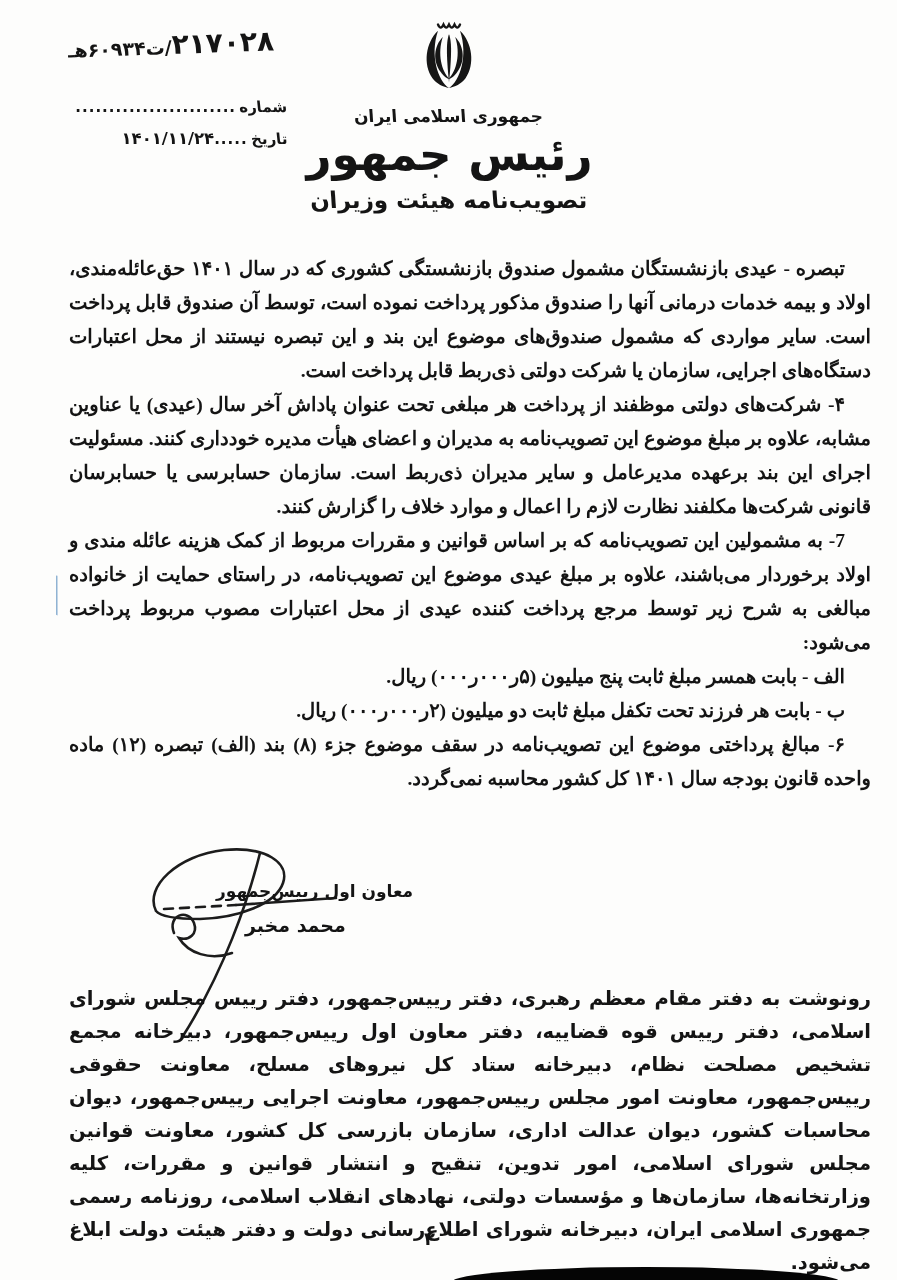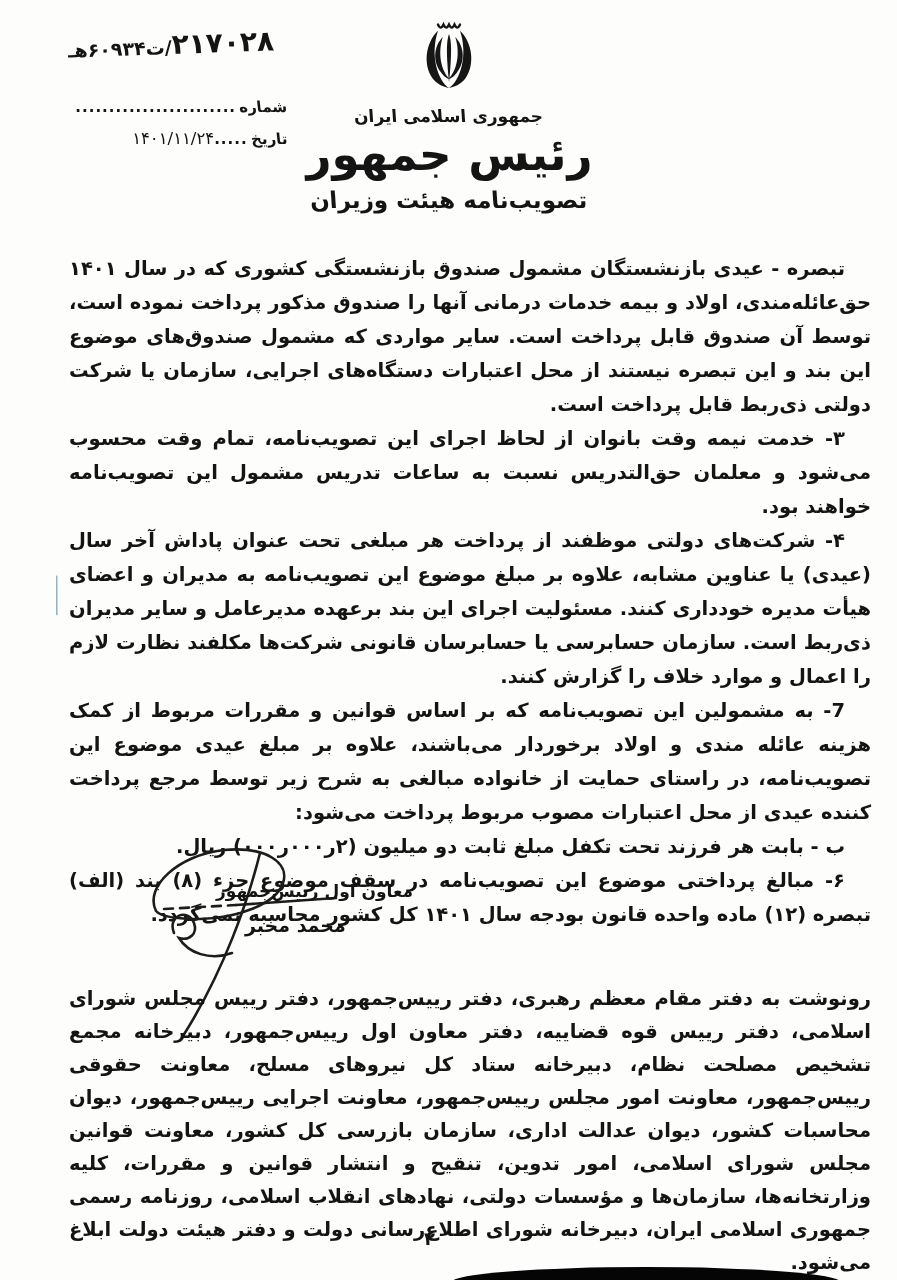--- a/index.html
+++ b/index.html
@@ -23,39 +23,39 @@
   .ref-main{font-size:28px;font-weight:bold;letter-spacing:2px;}
   .ref-sub{font-size:19px;font-weight:bold;}
   .meta-rows{position:absolute;top:98px;left:62px;width:225px;}
   .meta-row{
     display:flex;direction:rtl;align-items:baseline;
     font-size:15px;font-weight:bold;margin-bottom:13px;
     white-space:nowrap;
   }
   .meta-label{margin-left:3px;transform:skewX(6deg);}
   .leader{letter-spacing:1px;font-weight:bold;overflow:hidden;}
-  .date-value{font-size:16.5px;font-weight:normal;letter-spacing:1px;}
+  .date-value{font-size:16.5px;font-weight:bold;letter-spacing:1px;}
   
   .header-center{
     position:absolute;top:16px;left:0;right:0;
     text-align:center;direction:rtl;line-height:1.15;
   }
   .emblem{display:block;margin:0 auto;}
   .country{font-size:17px;font-weight:bold;margin-top:5px;transform:skewX(4deg);}
   .president{font-size:45px;font-weight:bold;margin-top:2px;transform:skewX(4deg);}
   .doctype{font-size:23px;font-weight:bold;margin-top:7px;transform:skewX(4deg);}
   
   .watermark{position:absolute;top:520px;left:56px;opacity:.82;}
   
   .body-text{
     position:absolute;top:252px;right:26px;width:802px;
     font-size:19.5px;line-height:34px;font-weight:bold;
     text-align:justify;text-justify:inter-word;
   }
-  .body-text p{margin:0;text-indent:26px;}
+  .body-text p{margin:0;text-indent:26px;font-family:Liberation Serif, serif;}
   
   .sig-name{position:absolute;top:914px;left:245px;font-size:19px;font-weight:bold;white-space:nowrap;}
   .sig-title{position:absolute;top:881px;left:190px;font-size:17px;font-weight:bold;white-space:nowrap;margin-left:26px;}
   .sig-scribble{position:absolute;top:843px;left:136px;}
   
   .distribution{
     position:absolute;top:982px;right:26px;width:802px;
     font-size:19.5px;line-height:33px;font-weight:bold;
     text-align:justify;text-justify:inter-word;margin-left:15px;
   }
@@ -104,23 +104,23 @@
         <path d="M61 19 C79 36 83 68 69 88 C63 96 53 101 45 102 C61 92 73 55 61 19 Z"></path>
       </g>
     </svg>
     <div class="country">جمهوری اسلامی ایران</div>
     <div class="president">رئیس جمهور</div>
     <div class="doctype">تصویب‌نامه هیئت وزیران</div>
   </div>
 
   <div class="body-text">
     <p>تبصره - عیدی بازنشستگان مشمول صندوق بازنشستگی کشوری که در سال ۱۴۰۱ حق‌عائله‌مندی، اولاد و بیمه خدمات درمانی آنها را صندوق مذکور پرداخت نموده است، توسط آن صندوق قابل پرداخت است. سایر مواردی که مشمول صندوق‌های موضوع این بند و این تبصره نیستند از محل اعتبارات دستگاه‌های اجرایی، سازمان یا شرکت دولتی ذی‌ربط قابل پرداخت است.</p>
-    <p>۳- خدمت نیمه وقت بانوان از لحاظ اجرای این تصویب‌نامه، تمام وقت محسوب می‌شود و معلمان حق‌التدریس نسبت به ساعات تدریس مشمول این تصویب‌نامه خواهند بود.</p>
     <p>۴- شرکت‌های دولتی موظفند از پرداخت هر مبلغی تحت عنوان پاداش آخر سال (عیدی) یا عناوین مشابه، علاوه بر مبلغ موضوع این تصویب‌نامه به مدیران و اعضای هیأت مدیره خودداری کنند. مسئولیت اجرای این بند برعهده مدیرعامل و سایر مدیران ذی‌ربط است. سازمان حسابرسی یا حسابرسان قانونی شرکت‌ها مکلفند نظارت لازم را اعمال و موارد خلاف را گزارش کنند.</p>
     <p>7- به مشمولین این تصویب‌نامه که بر اساس قوانین و مقررات مربوط از کمک هزینه عائله مندی و اولاد برخوردار می‌باشند، علاوه بر مبلغ عیدی موضوع این تصویب‌نامه، در راستای حمایت از خانواده مبالغی به شرح زیر توسط مرجع پرداخت کننده عیدی از محل اعتبارات مصوب مربوط پرداخت می‌شود:</p>
+    <p>الف - بابت همسر مبلغ ثابت پنج میلیون (۵ر۰۰۰ر۰۰۰) ریال.</p>
     <p>ب - بابت هر فرزند تحت تکفل مبلغ ثابت دو میلیون (۲ر۰۰۰ر۰۰۰) ریال.</p>
     <p>۶- مبالغ پرداختی موضوع این تصویب‌نامه در سقف موضوع جزء (۸) بند (الف) تبصره (۱۲) ماده واحده قانون بودجه سال ۱۴۰۱ کل کشور محاسبه نمی‌گردد.</p>
   </div>
 
   <svg class="sig-scribble" width="205" height="215" viewBox="0 0 205 215">
     <g fill="none" stroke="#1c1c1c" stroke-width="2.6" stroke-linecap="round">
       <path d="M20,68 C8,44 42,12 88,7 C130,3 154,20 147,40 C140,61 102,75 64,76 C40,76 25,74 20,68"></path>
       <path d="M28,66 L100,62" stroke-dasharray="9 7"></path>
       <path d="M100,62 L200,55"></path>
       <path d="M124,10 C112,58 88,128 47,193"></path>

